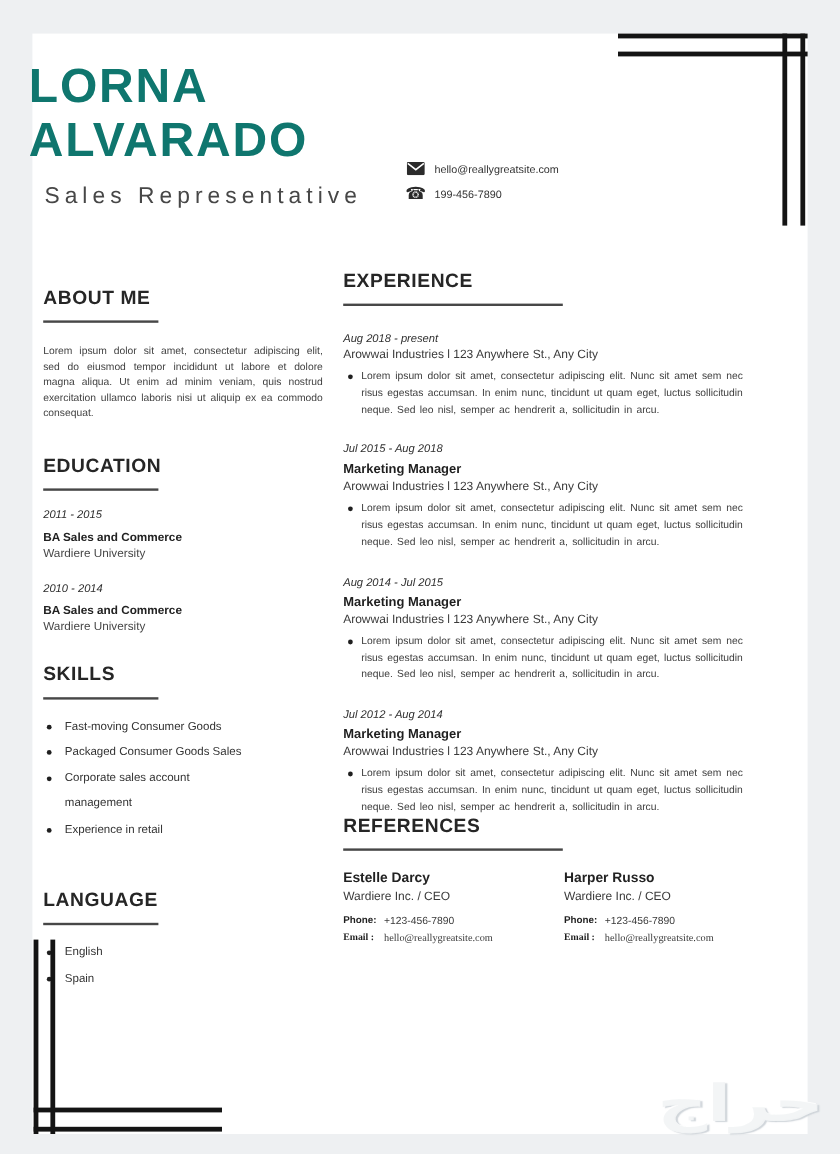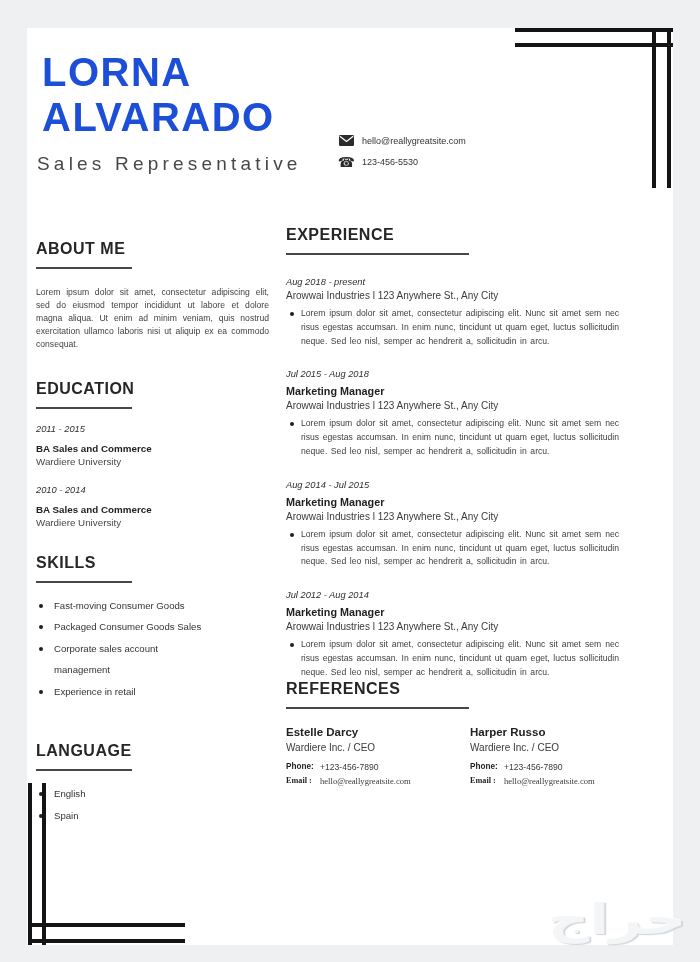--- a/index.html
+++ b/index.html
@@ -25,23 +25,23 @@
   .tr-h2 { left: 515px; top: 43px;  width: 158px; height: 4px; }
   .tr-v1 { left: 652px; top: 28px;  width: 4px;  height: 160px; }
   .tr-v2 { left: 667px; top: 28px;  width: 4px;  height: 160px; }
   .bl-v1 { left: 28px;  top: 783px; width: 4px;  height: 162px; }
   .bl-v2 { left: 42px;  top: 783px; width: 4px;  height: 162px; }
   .bl-h1 { left: 28px;  top: 923px; width: 157px; height: 4px; }
   .bl-h2 { left: 28px;  top: 939px; width: 157px; height: 4px; }
 
   
   .name {
-    position: absolute; left: 42px; top: 50px;
+    position: absolute; left: 24px; top: 50px;
     font-size: 40px; line-height: 45px; font-weight: bold;
-    letter-spacing: 1.5px; color: #1d4ed8;
+    letter-spacing: 1.5px; color: #0f766e;
   }
   .subtitle {
     position: absolute; left: 37px; top: 153px;
     font-size: 19px; letter-spacing: 4.2px; color: #474747;
   }
   .contact {
     position: absolute; left: 339px; top: 135px;
     display: flex; flex-direction: column; gap: 9px;
   }
   .contact-row { display: flex; align-items: center; gap: 8px; }
@@ -148,21 +148,21 @@
     <span class="contact-icon">
       <svg width="15" height="11" viewBox="0 0 15 11">
           <rect width="15" height="11" rx="1.2" fill="#2b2b2b"></rect>
           <path d="M0.8 1.2 L7.5 6.4 L14.2 1.2" stroke="#ffffff" stroke-width="1.3" fill="none"></path>
         </svg>
     </span>
     <span class="contact-text">hello@reallygreatsite.com</span>
   </div>
   <div class="contact-row">
     <span class="contact-icon phone-glyph"></span>
-    <span class="contact-text">123-456-5530</span>
+    <span class="contact-text">199-456-7890</span>
   </div>
 </div>
 
 <div class="col-left">
 
   <div class="sec">
     <div class="sec-head">ABOUT ME</div>
     <div class="rule rule-l"></div>
     <p class="about-text">Lorem ipsum dolor sit amet, consectetur adipiscing elit, sed do eiusmod tempor incididunt ut labore et dolore magna aliqua. Ut enim ad minim veniam, quis nostrud exercitation ullamco laboris nisi ut aliquip ex ea commodo consequat.</p>
   </div>

